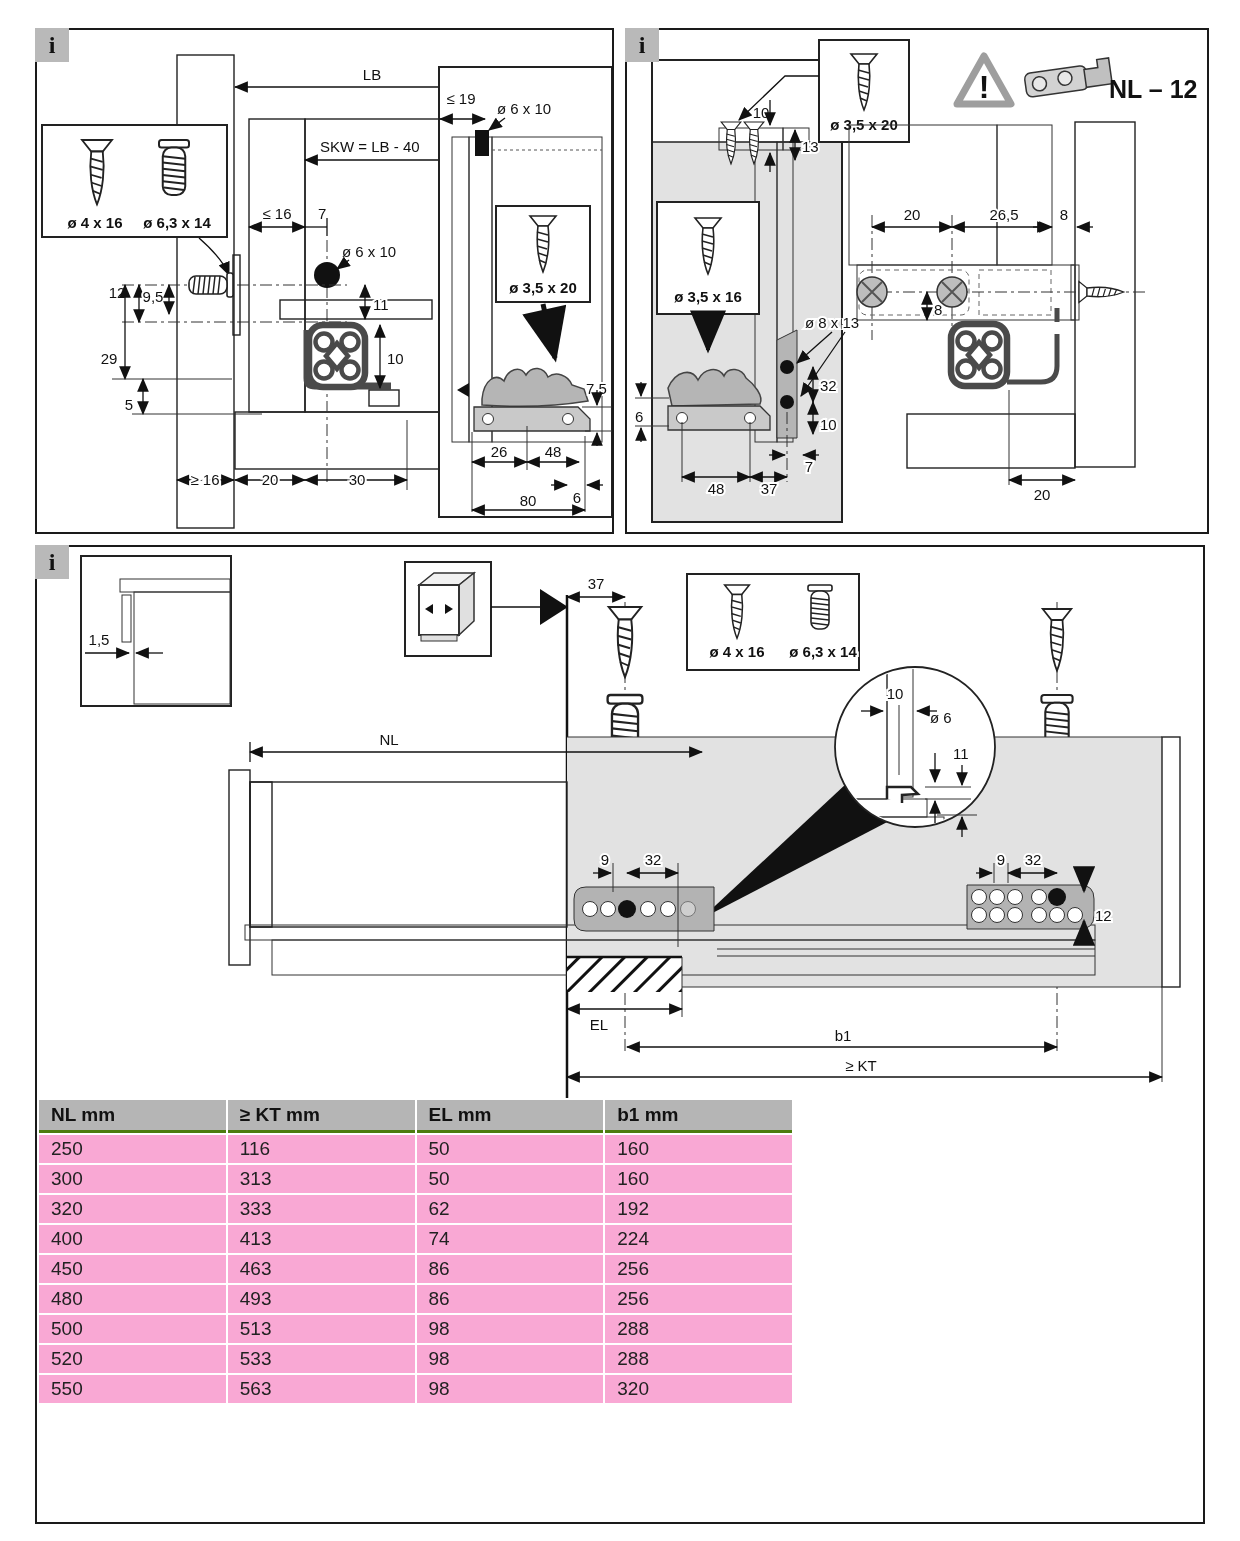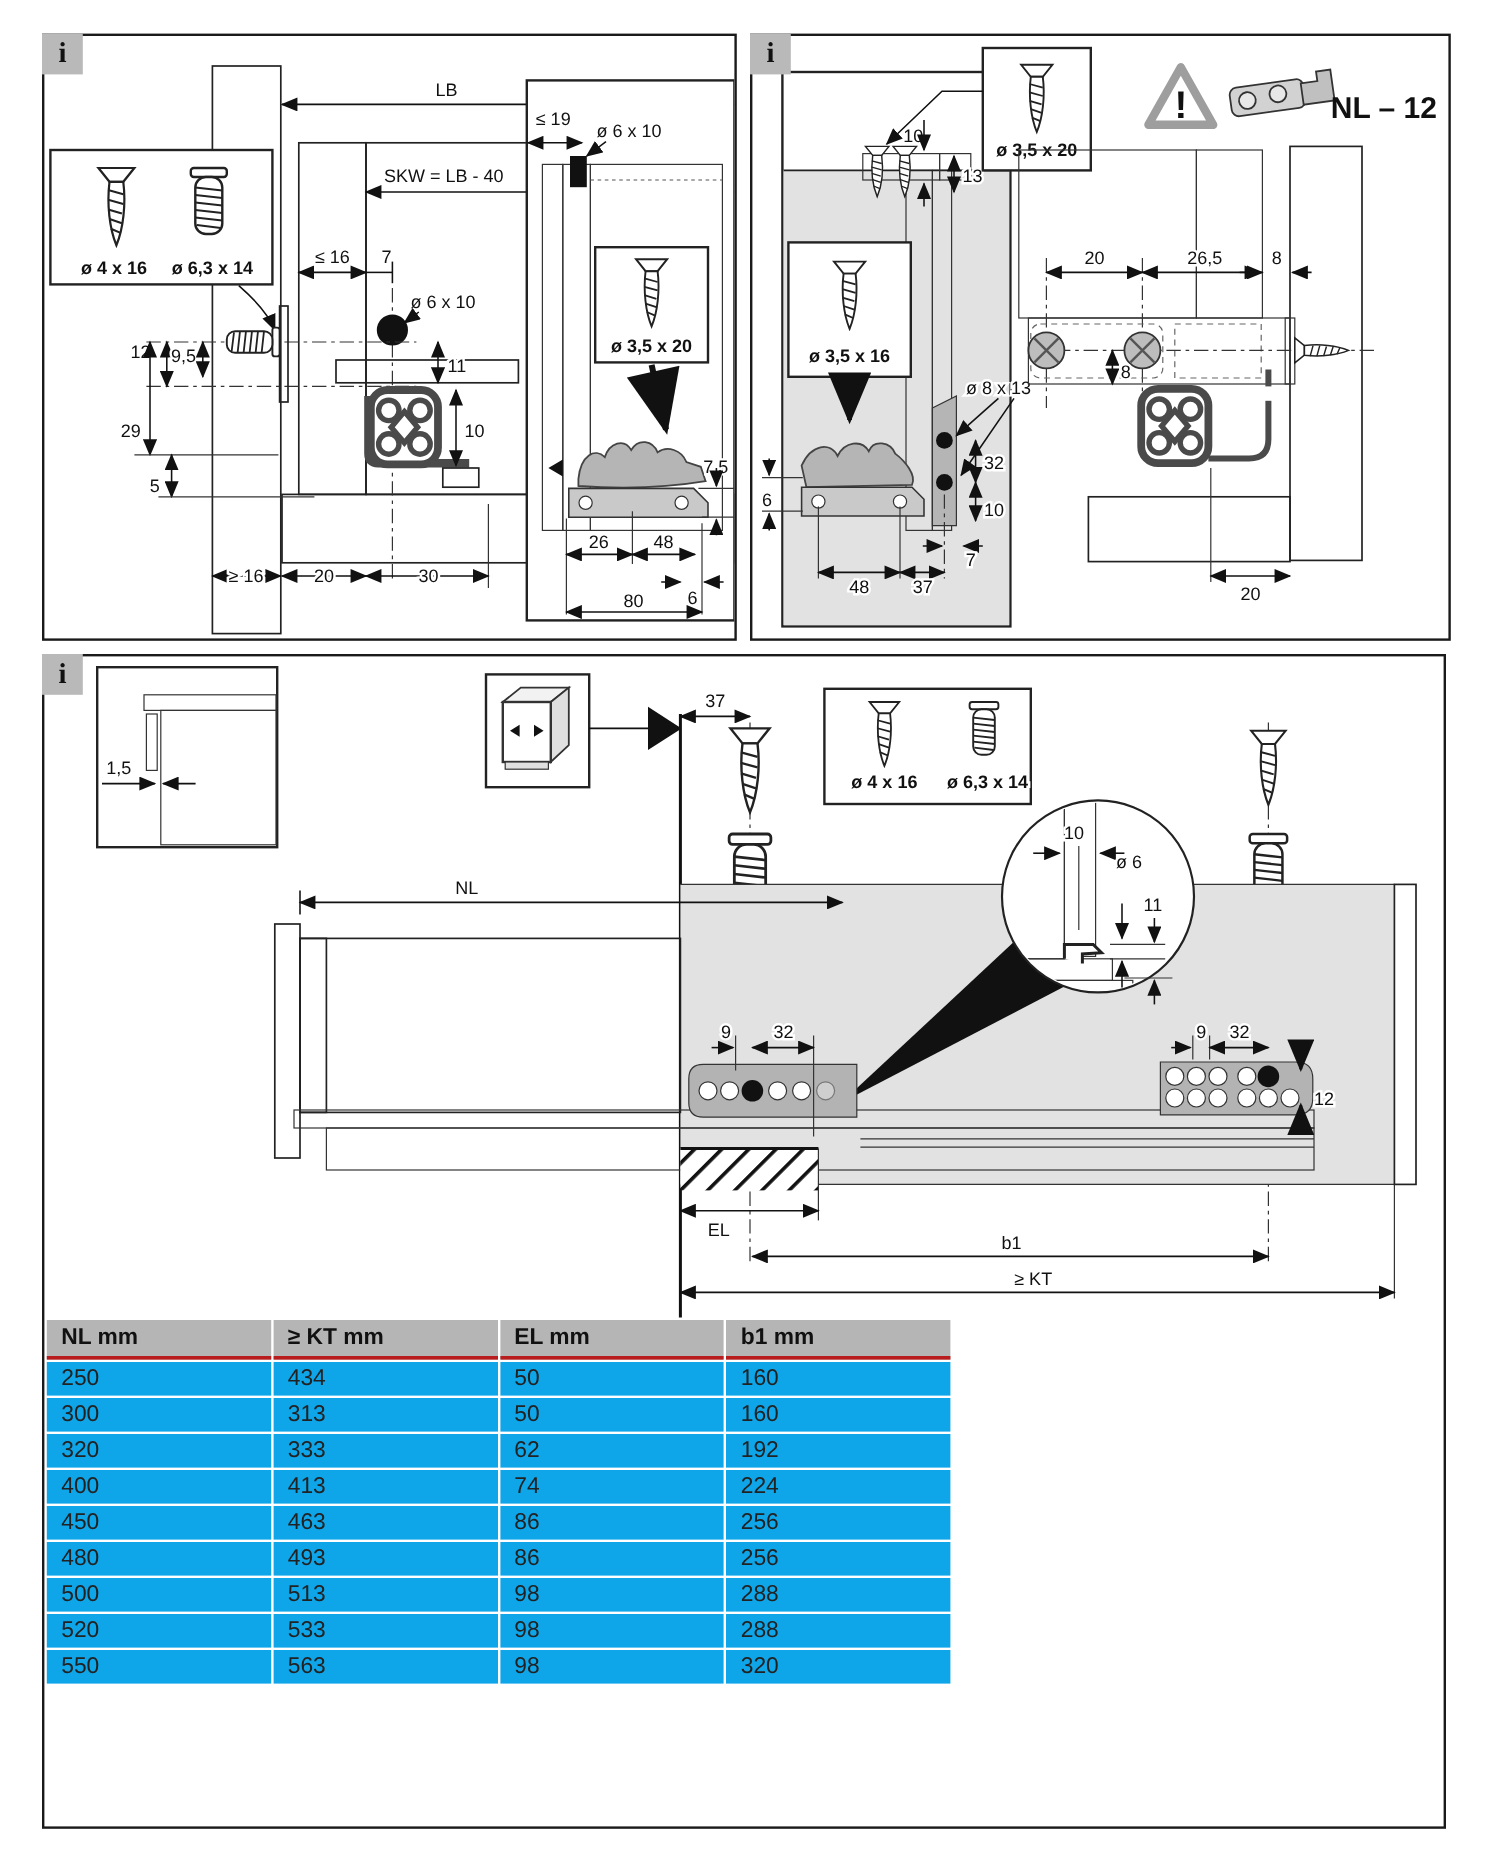--- a/index.html
+++ b/index.html
@@ -15,22 +15,22 @@
   .tb{font-size:15px;font-weight:bold;fill:#111;paint-order:stroke;stroke:#fff;stroke-width:4px;}
   .big{font-size:25px;font-weight:bold;fill:#111;}
   .dl{stroke:#111;stroke-width:1.3;fill:none;}
   .dd{stroke:#333;stroke-width:1;fill:none;stroke-dasharray:12 4 3 4;}
   .thin{stroke:#333;stroke-width:1;fill:none;}
   .edge{stroke:#222;stroke-width:1.4;fill:none;}
   .tablewrap{position:absolute;left:0px;top:551px;width:757px;}
   table{border-collapse:separate;border-spacing:2px;width:100%;
         font-family:"Liberation Sans",sans-serif;}
   th{background:#b5b5b5;text-align:left;font-size:19px;color:#111;height:26px;
-     padding:2px 12px;border-bottom:3px solid #b91c1c;}
-  td{background:#0ea5e9;font-size:19px;color:#222;height:24px;padding:2px 12px;}
+     padding:2px 12px;border-bottom:3px solid #4d7c0f;}
+  td{background:#f9a8d4;font-size:19px;color:#222;height:24px;padding:2px 12px;}
 </style>
 </head>
 <body>
 
 <div class="canvas">
 
 <svg width="0" height="0" style="position:absolute">
 <defs>
   <marker id="ar" viewBox="0 0 12 10" refX="11" refY="5" markerWidth="11" markerHeight="9" orient="auto-start-reverse">
     <path d="M0,0 L12,5 L0,10 Z" fill="#111"></path>
@@ -433,21 +433,21 @@
         <tr>
           <th style="width:25%">NL mm</th>
           <th style="width:25%">≥ KT mm</th>
           <th style="width:25%">EL mm</th>
           <th style="width:25%">b1 mm</th>
         </tr>
       </thead>
       <tbody>
         <tr>
               <td>250</td>
-              <td>434</td>
+              <td>116</td>
               <td>50</td>
               <td>160</td>
             </tr>
         <tr>
               <td>300</td>
               <td>313</td>
               <td>50</td>
               <td>160</td>
             </tr>
         <tr>

